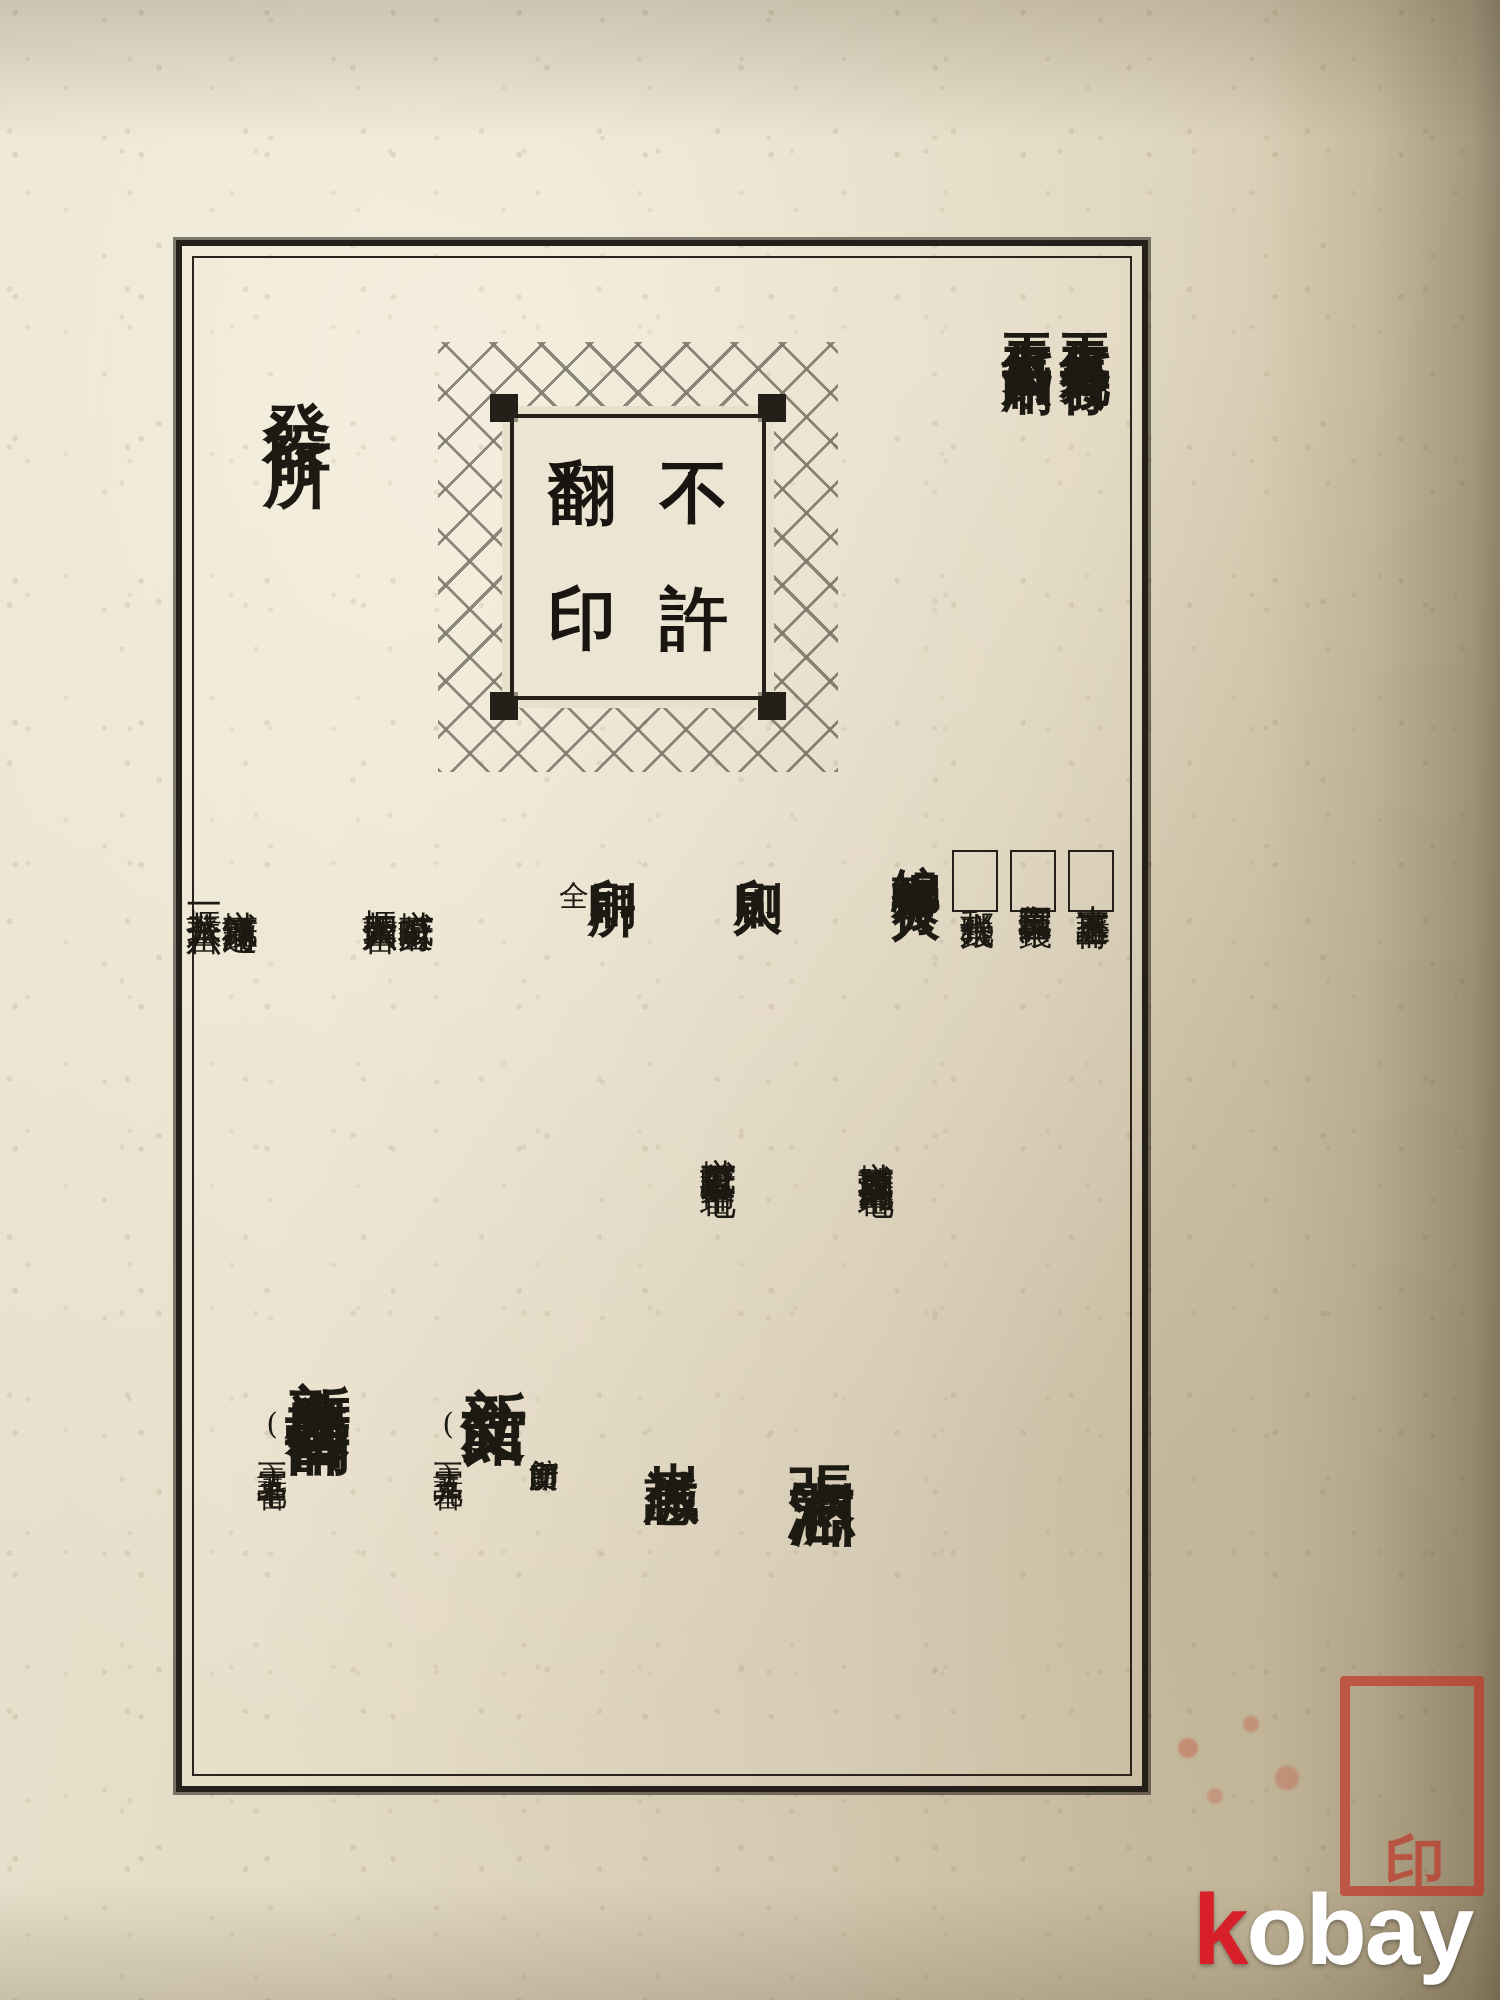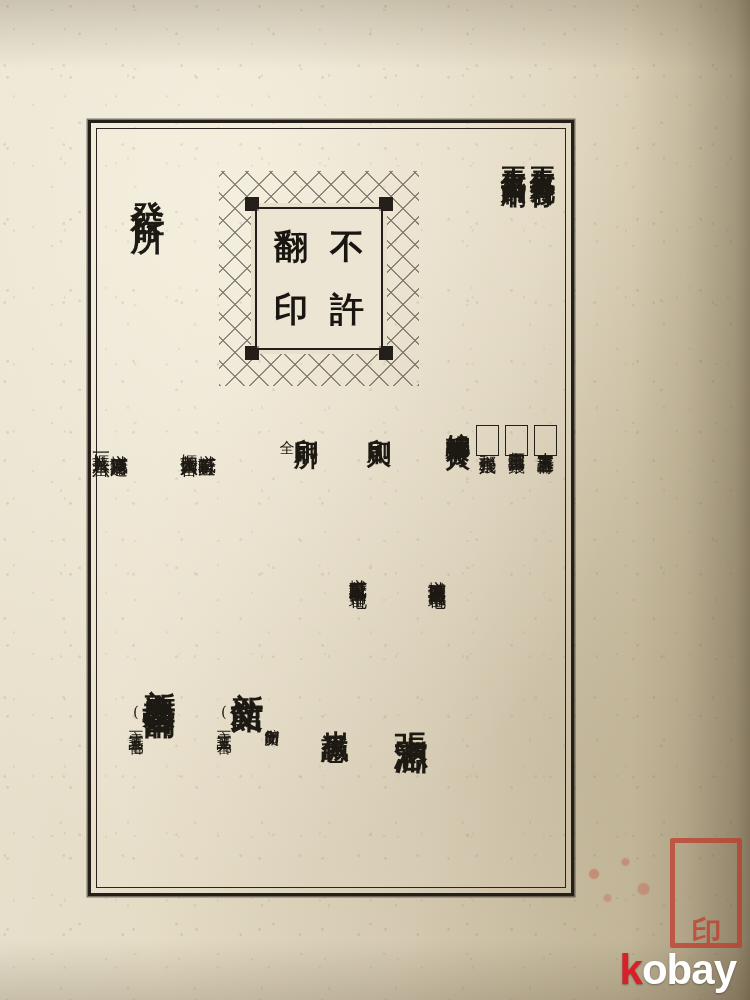--- a/index.html
+++ b/index.html
@@ -281,21 +281,21 @@
       radial-gradient(circle at 35% 80%, rgba(196,60,44,0.25) 0 3px, rgba(196,60,44,0) 5px);
     pointer-events: none;
   }
 
   
   #watermark {
     position: absolute;
     right: 14px;
     bottom: 6px;
     font-family: "Liberation Sans", sans-serif;
-    font-size: 42px;
+    font-size: 50px;
     font-weight: 700;
     letter-spacing: -1px;
     color: #ffffff;
     text-shadow: 0 1px 2px rgba(0,0,0,0.35);
   }
   #watermark .accent { color: #d8202a; }
 </style>
 </head>
 <body>
 

